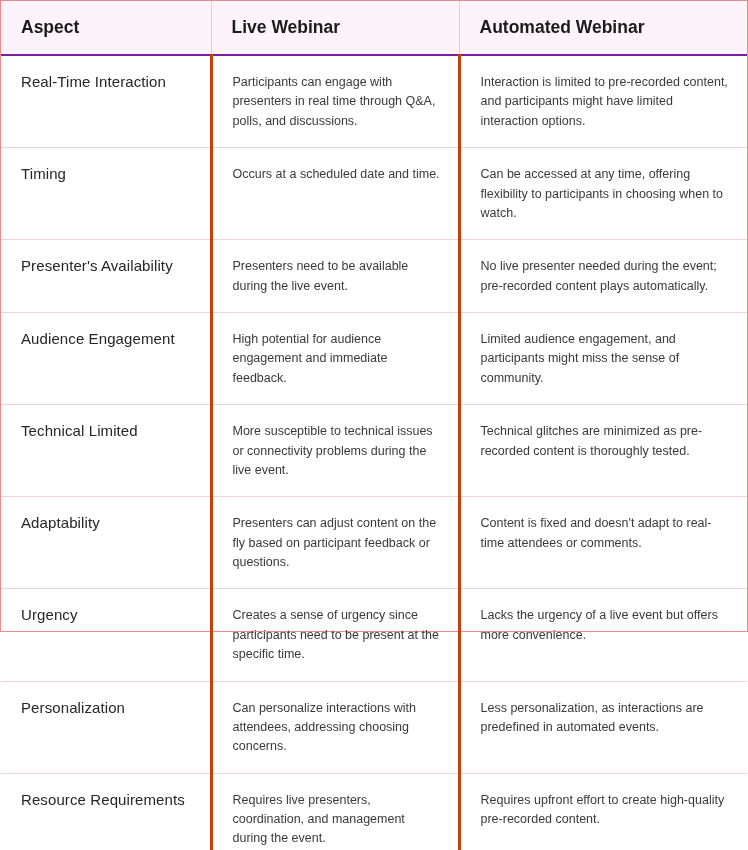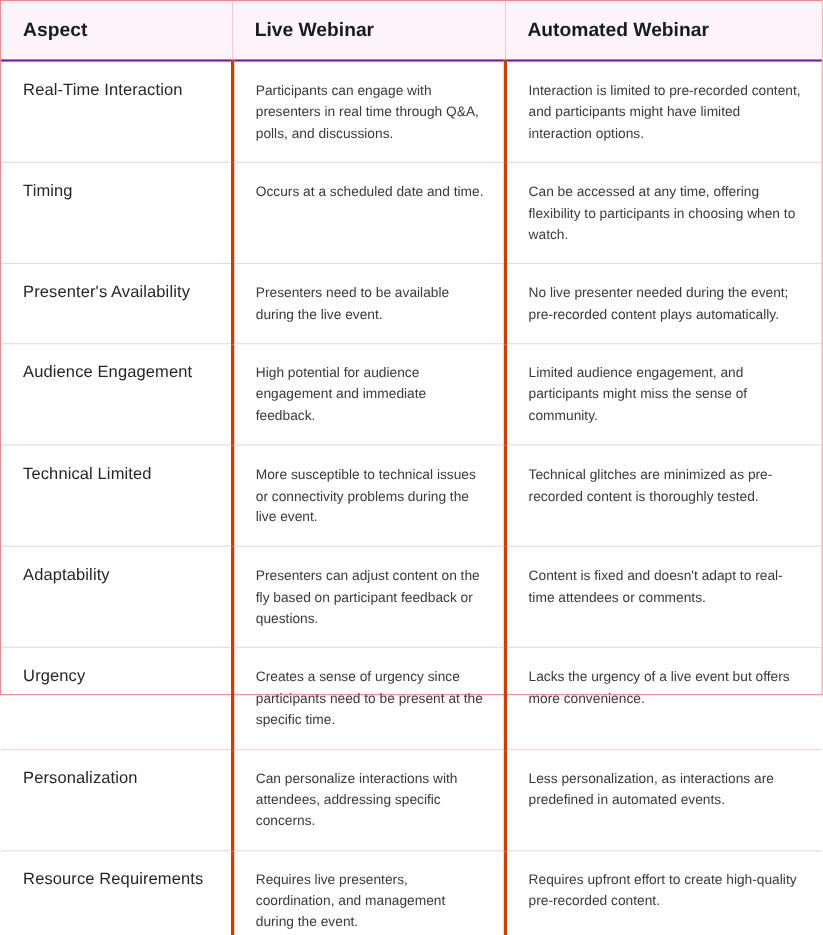--- a/index.html
+++ b/index.html
@@ -116,21 +116,21 @@
         <td class="detail">Presenters can adjust content on the fly based on participant feedback or questions.</td>
         <td class="detail">Content is fixed and doesn't adapt to real-time attendees or comments.</td>
       </tr>
       <tr>
         <td class="aspect">Urgency</td>
         <td class="detail">Creates a sense of urgency since participants need to be present at the specific time.</td>
         <td class="detail">Lacks the urgency of a live event but offers more convenience.</td>
       </tr>
       <tr>
         <td class="aspect">Personalization</td>
-        <td class="detail">Can personalize interactions with attendees, addressing specific concerns.</td>
+        <td class="detail">Can personalize interactions with attendees, addressing choosing concerns.</td>
         <td class="detail">Less personalization, as interactions are predefined in automated events.</td>
       </tr>
       <tr>
         <td class="aspect">Resource Requirements</td>
         <td class="detail">Requires live presenters, coordination, and management during the event.</td>
         <td class="detail">Requires upfront effort to create high-quality pre-recorded content.</td>
       </tr>
 
     </tbody>
   </table>

